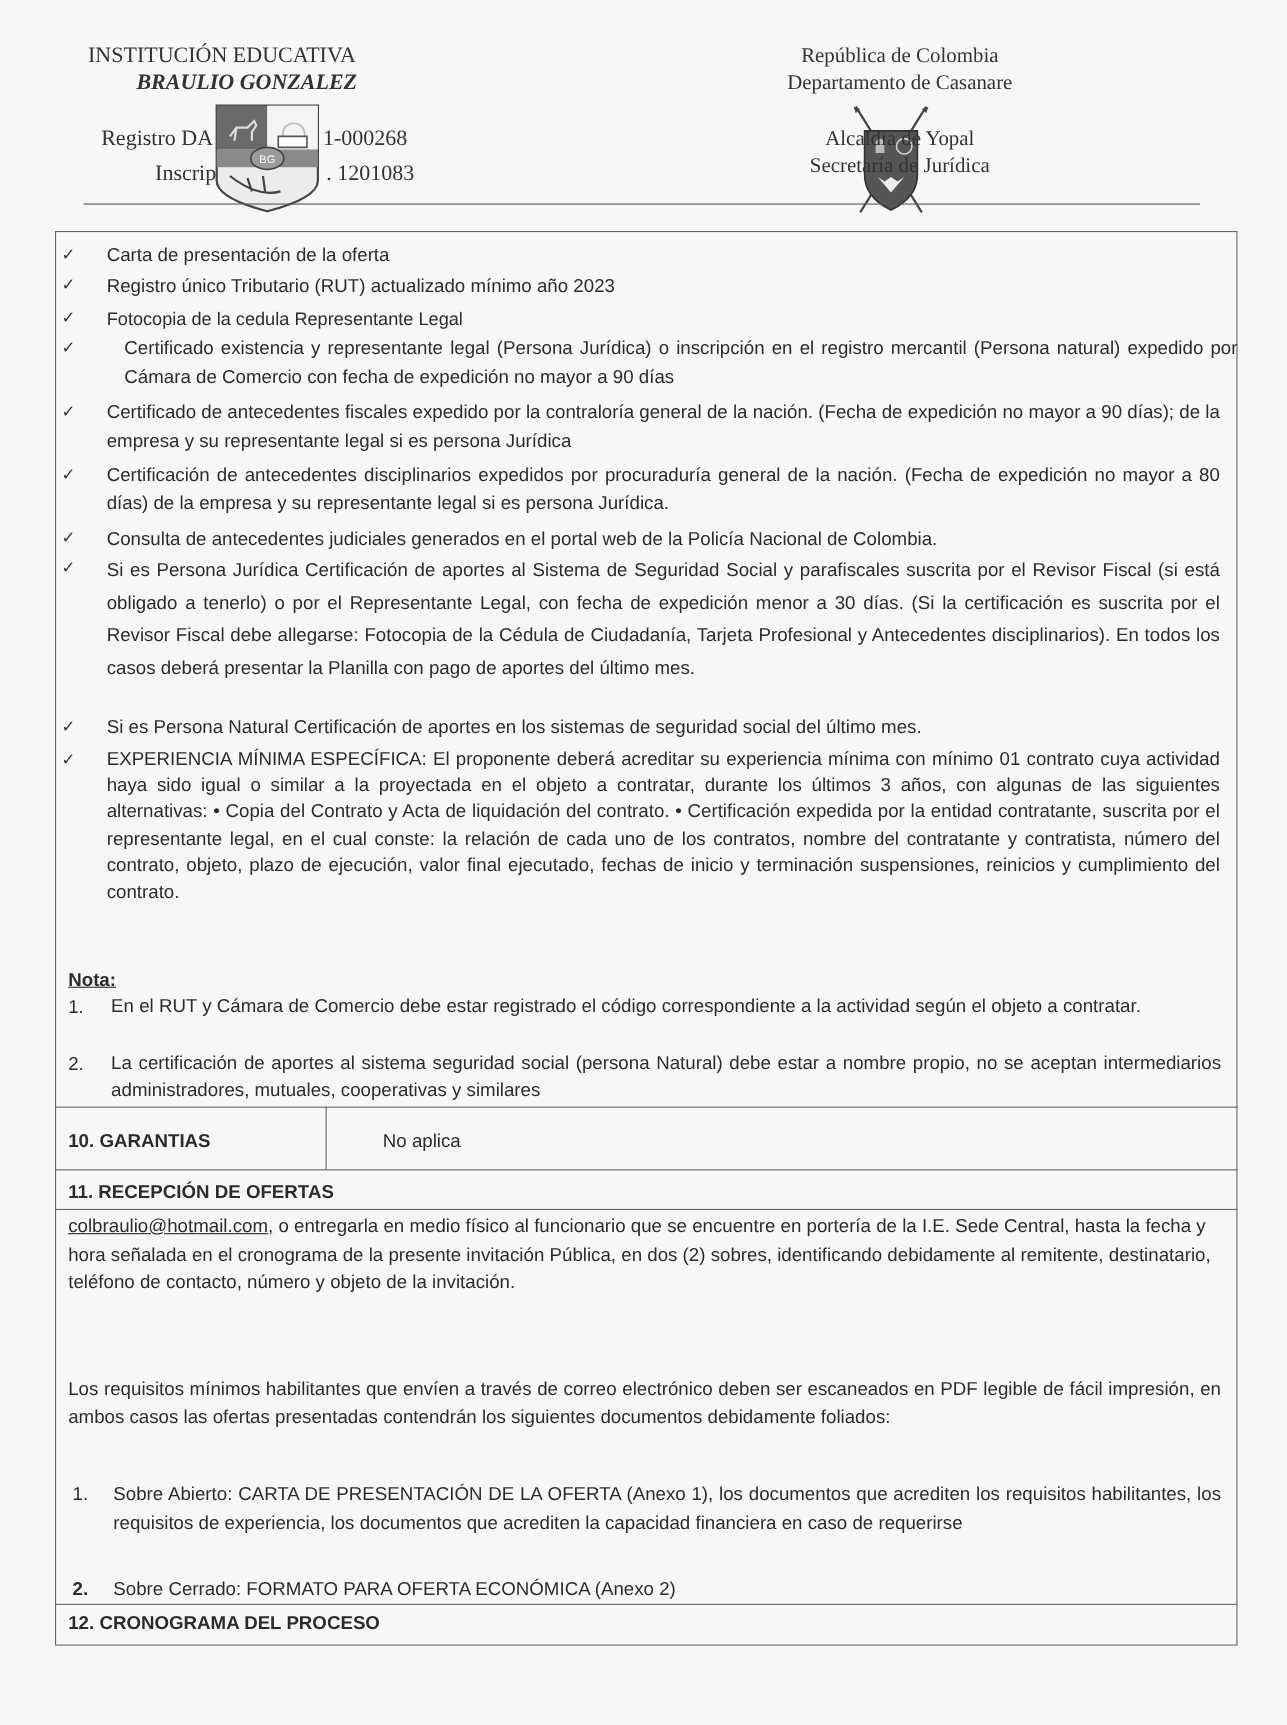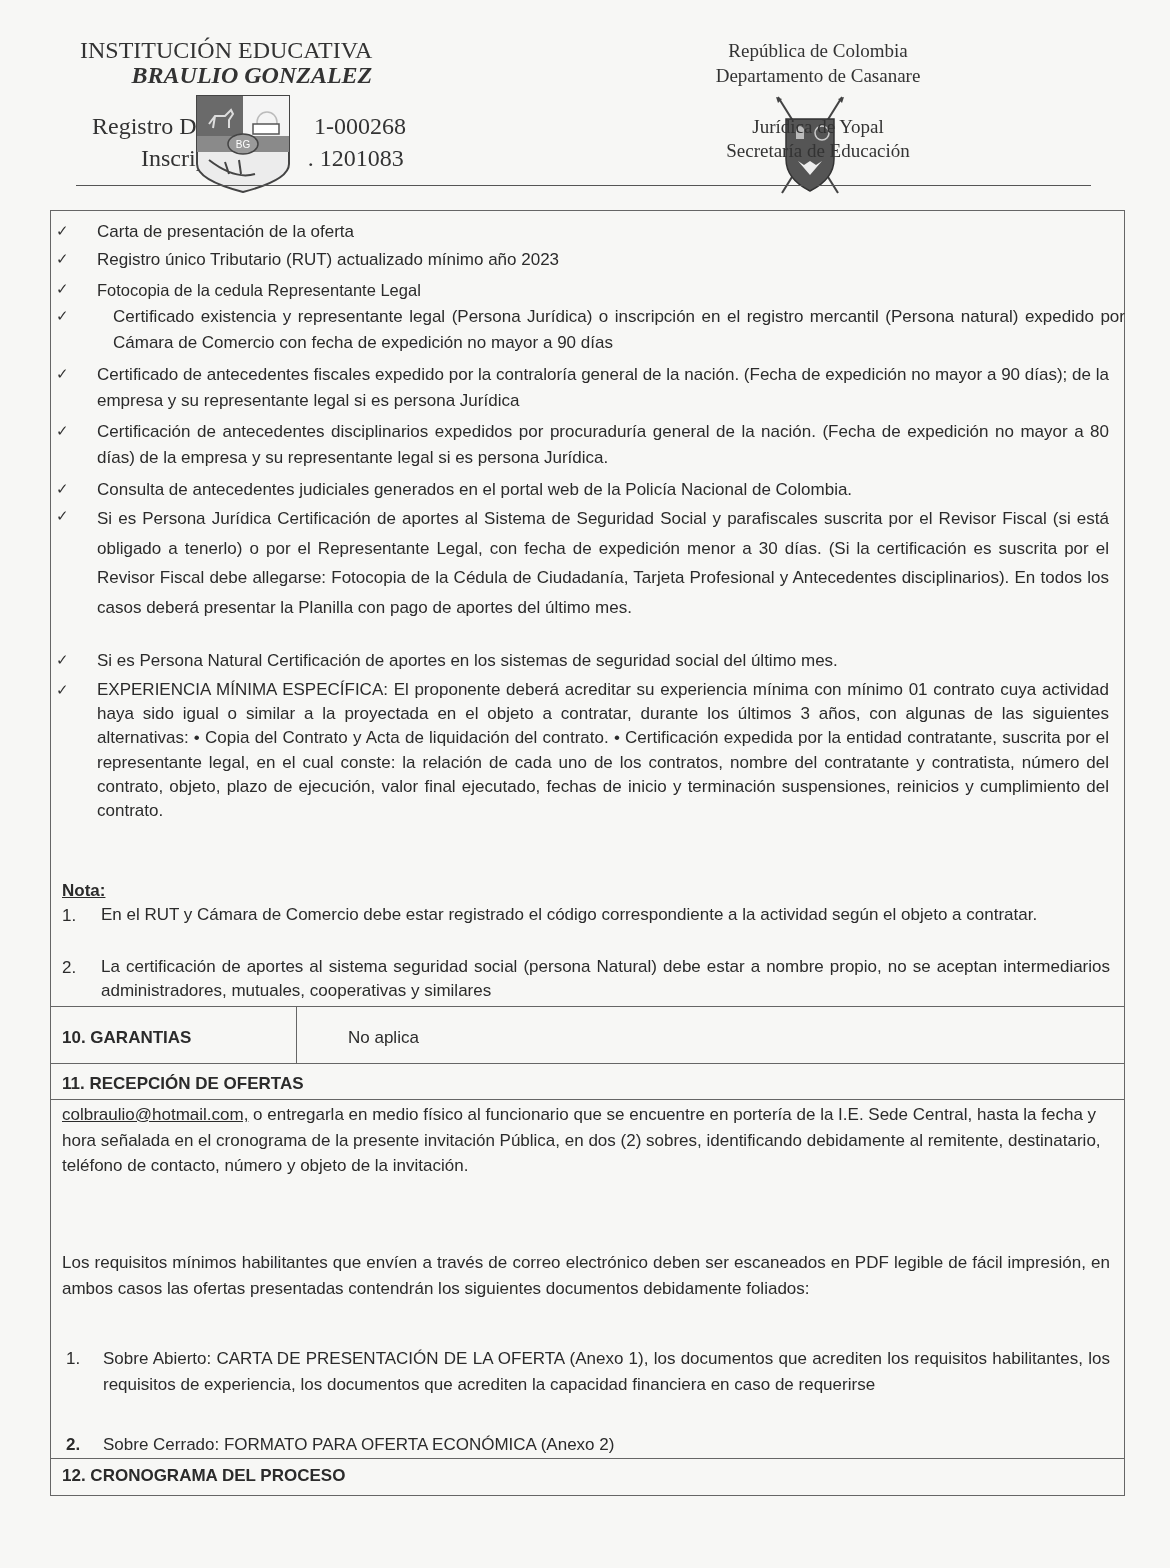--- a/index.html
+++ b/index.html
@@ -1,21 +1,21 @@
 <!DOCTYPE html>
 <html><head>
 <meta charset="utf-8">
 <style>
   html, body { margin: 0; padding: 0; }
   body {
     width: 1170px; height: 1568px; background: #f7f7f5; position: relative; overflow: hidden;
     font-family: "Liberation Sans", sans-serif; color: #2b2b2b;
   }
   .serif { font-family: "Liberation Serif", serif; }
-  .hdr-left { position: absolute; left: 80px; top: 38px; font-size: 24px; line-height: 25px; color: #333; }
+  .hdr-left { position: absolute; left: 80px; top: 38px; font-size: 20px; line-height: 25px; color: #333; }
   .hdr-left .l1 { display:block; }
   .hdr-left .l2 { display:block; padding-left: 44px; font-weight: bold; font-style: italic; text-align: right; }
   .hdr-left .l3 { position:absolute; left: 12px; top: 76px; white-space: nowrap; }
   .hdr-left .l4 { position:absolute; left: 61px; top: 108px; white-space: nowrap; }
   .shield-left { position: absolute; left: 195px; top: 94px; width: 96px; height: 100px; }
   .hdr-right { position: absolute; left: 698px; top: 38px; width: 240px; text-align: center; font-size: 19px; line-height: 25px; color: #333; }
   .hdr-right .r3 { position:absolute; left: 0; width: 240px; top: 76px; }
   .hdr-right .r4 { position:absolute; left: 0; width: 240px; top: 100px; }
   .shield-right { position: absolute; left: 760px; top: 95px; width: 100px; height: 100px; }
   .hdr-rule { position: absolute; left: 76px; top: 185px; width: 1015px; height: 0; border-top: 1.5px solid #555; }
@@ -61,22 +61,22 @@
   <line x1="18" y1="2" x2="78" y2="98" stroke="#444" stroke-width="2"></line>
   <line x1="82" y1="2" x2="22" y2="98" stroke="#444" stroke-width="2"></line>
   <path d="M16 2 l6 2 l-4 4 z M84 2 l-6 2 l4 4 z" fill="#444"></path>
   <path d="M26 24 H74 V64 Q74 84 50 96 Q26 84 26 64 Z" fill="#555" stroke="#333" stroke-width="1.5"></path>
   <circle cx="62" cy="38" r="7" fill="none" stroke="#ccc" stroke-width="1.5"></circle>
   <path d="M36 34 q4 -6 8 0 v10 h-8 z" fill="#bbb"></path>
   <path d="M38 66 L50 80 L62 66 L56 70 L50 66 L44 70 Z" fill="#eee"></path>
 </svg>
 
 <div class="hdr-right serif" style="top:38px">
-  <div class="r3">Jurídica de Yopal</div>
-  <div class="r4">Secretaría de Educación</div>
+  <div class="r3">Alcaldía de Yopal</div>
+  <div class="r4">Secretaría de Jurídica</div>
 </div>
 
 <div class="hdr-rule"></div>
 
 <div class="box"></div>
 
 <div>
   <span class="check" style="top:222px">✓</span>
   <div class="txt" style="left:97px;top:219px;width:1012px">Carta de presentación de la oferta</div>
 

